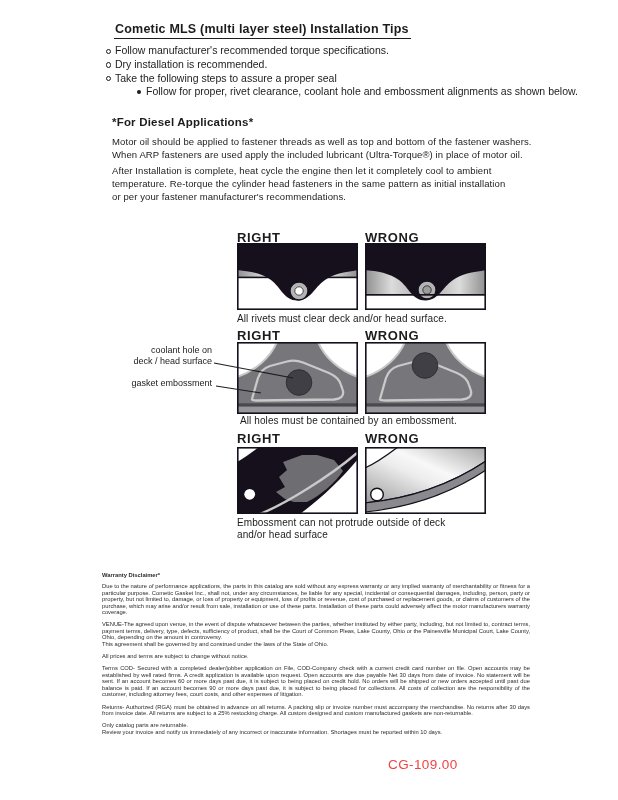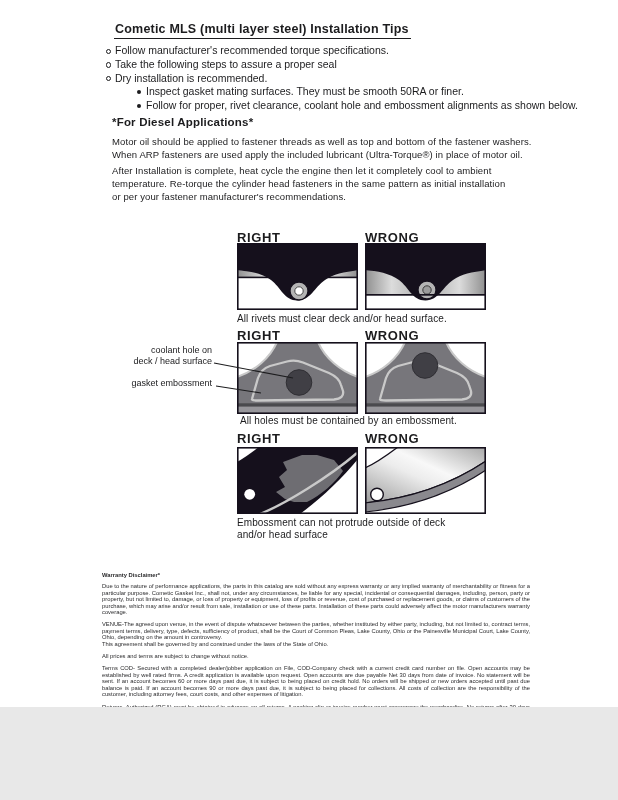--- a/index.html
+++ b/index.html
@@ -1,17 +1,17 @@
 <!DOCTYPE html>
 <html><head>
 <meta charset="utf-8">
 <style>
   html,body { margin:0; padding:0; background:#e8e8e8; }
   .page {
-    position:relative; width:618px; height:707px; margin:0 auto;
+    position:relative; width:618px; height:800px; margin:0 auto;
     background:#ffffff; overflow:hidden;
     font-family:"Liberation Sans", sans-serif; color:#1c1c1e;
   }
   .abs { position:absolute; }
 
   .title {
     left:114px; top:22px; font-size:12.5px; font-weight:bold;
     letter-spacing:0.2px; border-bottom:1.6px solid #1c1c1e; padding:0 2px 1.5px 1px;
   }
 
@@ -61,29 +61,25 @@
 
   <div class="abs title">Cometic MLS (multi layer steel) Installation Tips</div>
 
   <div class="abs tips">
     <div class="tip">
       <span class="marker"></span>
       <span>Follow manufacturer's recommended torque specifications.</span>
     </div>
     <div class="tip">
       <span class="marker"></span>
+      <span>Dry installation is recommended.</span>
+    </div>
+    <div class="tip">
+      <span class="marker"></span>
       <span>Take the following steps to assure a proper seal</span>
-    </div>
-    <div class="tip">
-      <span class="marker"></span>
-      <span>Dry installation is recommended.</span>
-    </div>
-    <div class="tip sub">
-      <span class="marker"></span>
-      <span>Inspect gasket mating surfaces.  They must be smooth 50RA or finer.</span>
     </div>
     <div class="tip sub">
       <span class="marker"></span>
       <span>Follow for proper, rivet clearance, coolant hole and embossment alignments as shown below.</span>
     </div>
   </div>
 
   <div class="abs diesel-heading">*For Diesel Applications*</div>
   <div class="abs body-para p2">After Installation is complete, heat cycle the engine then let it completely cool to ambient
 temperature. Re-torque the cylinder head fasteners in the same pattern as initial installation

